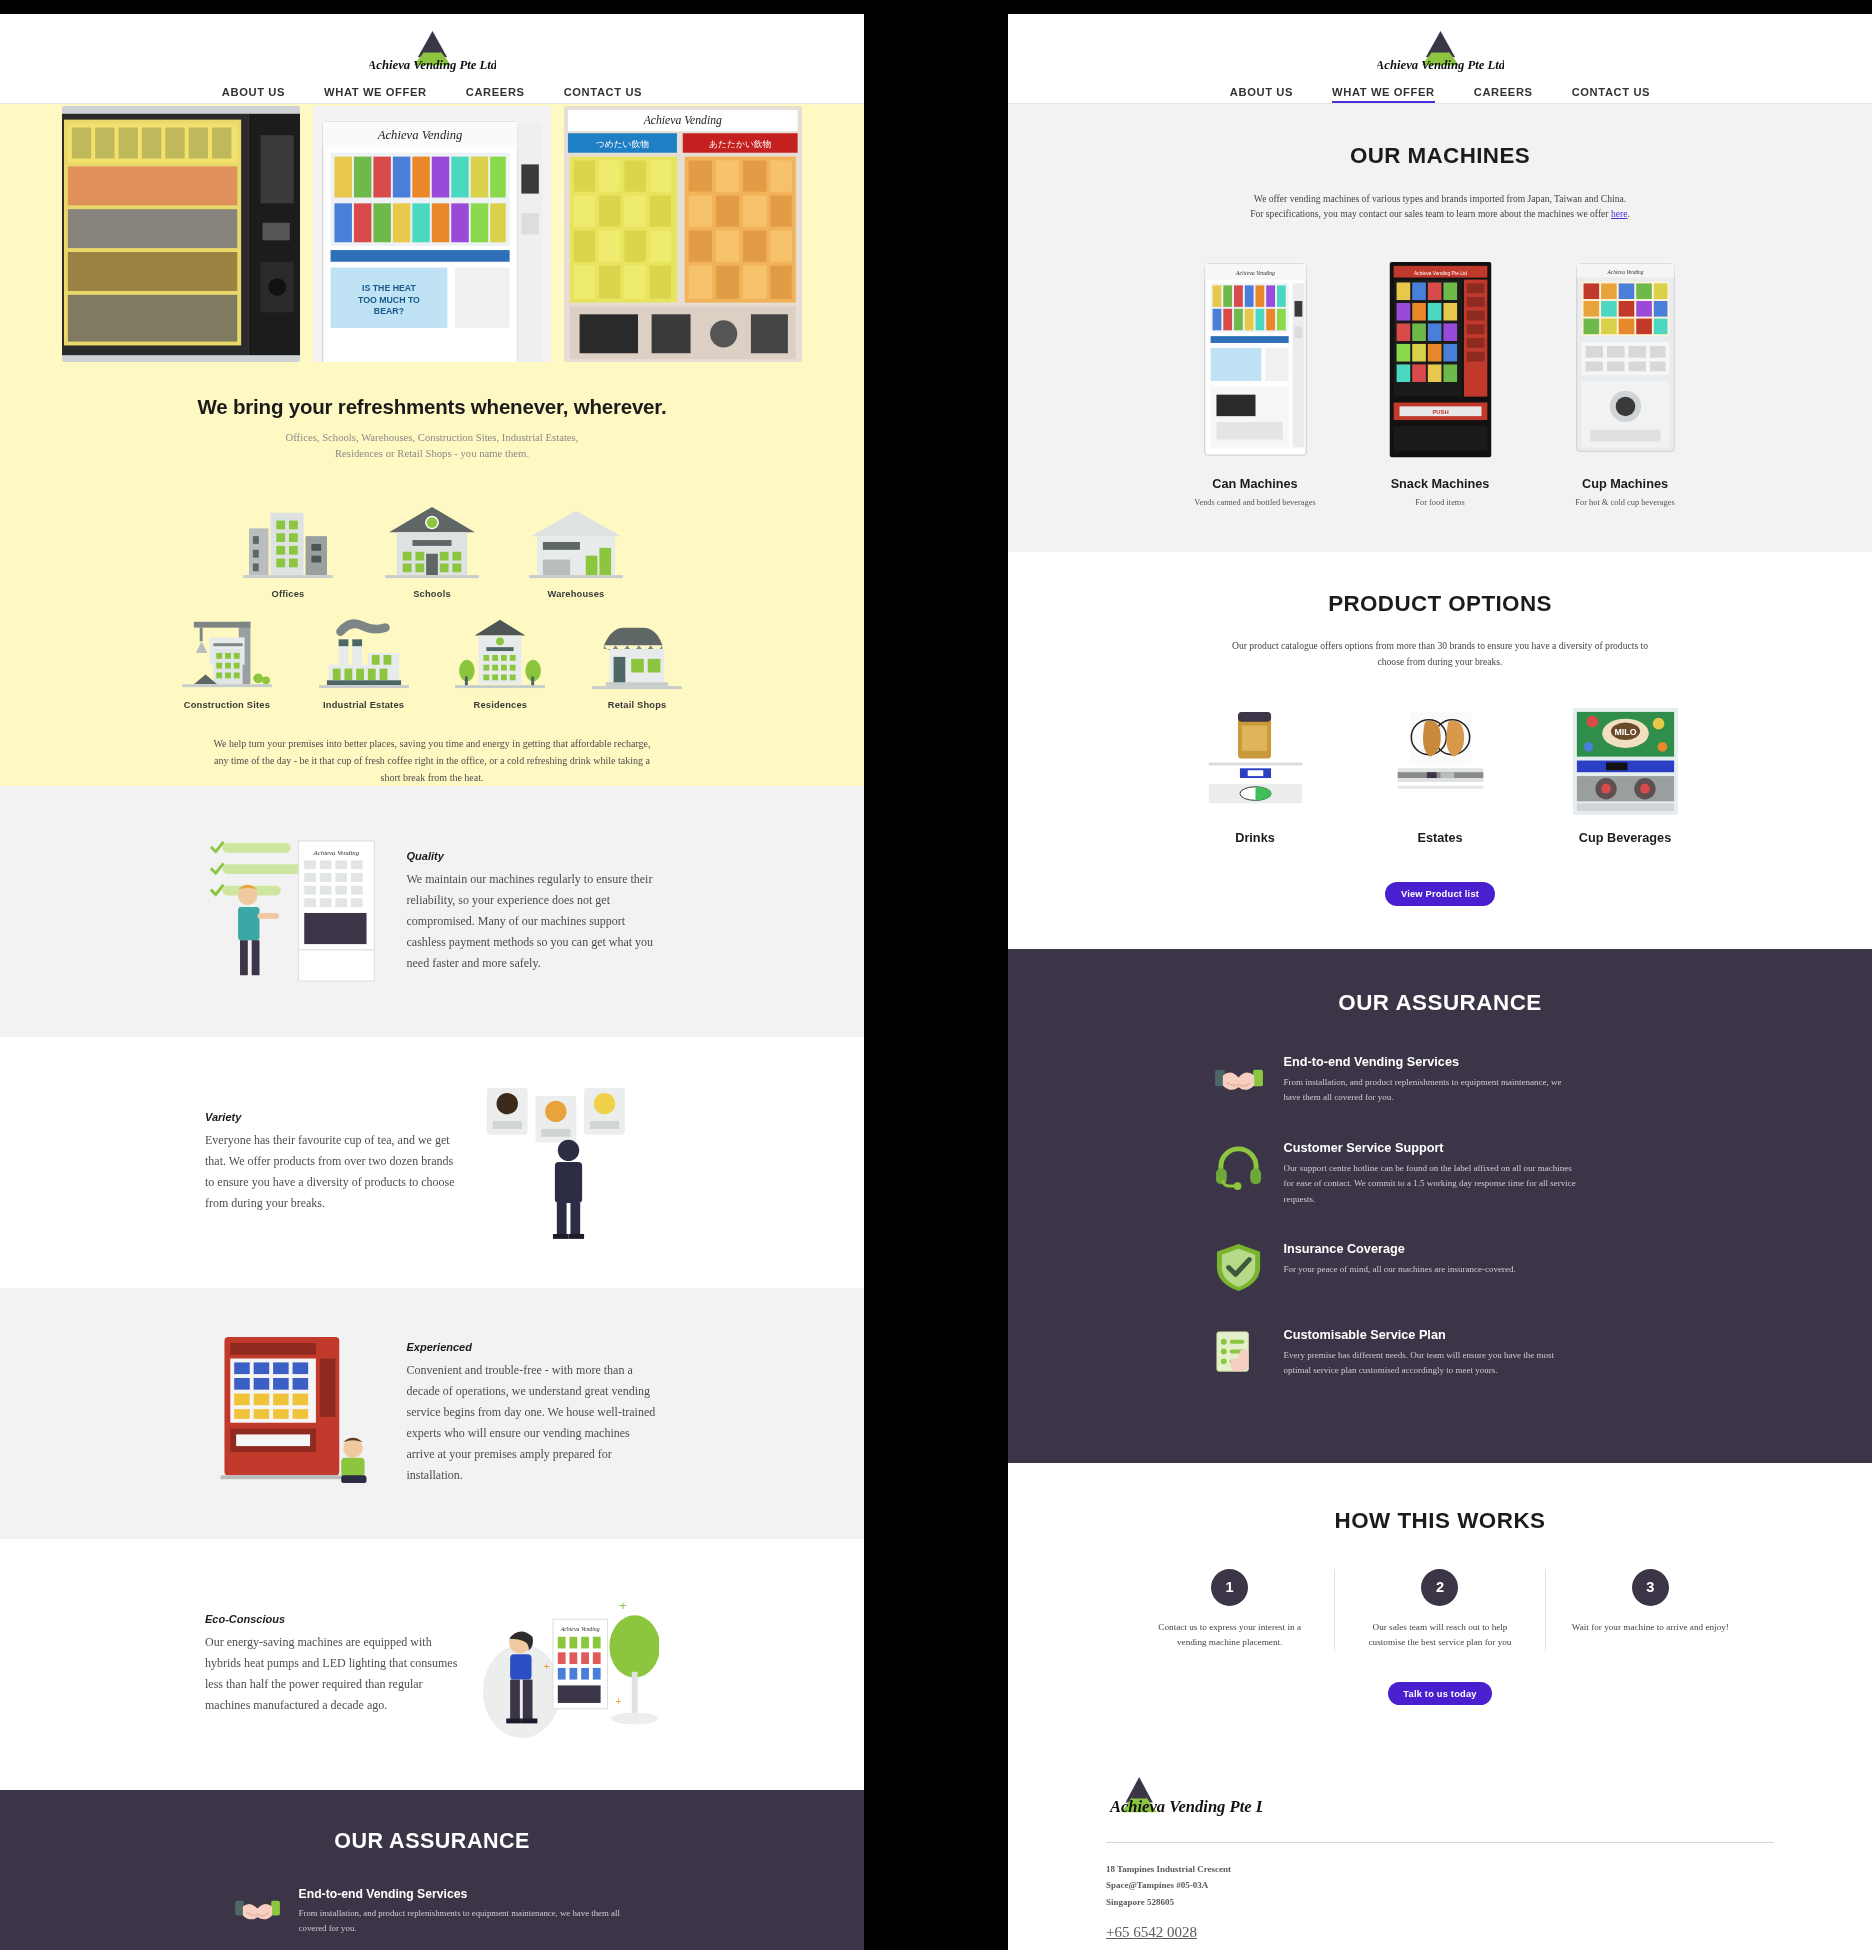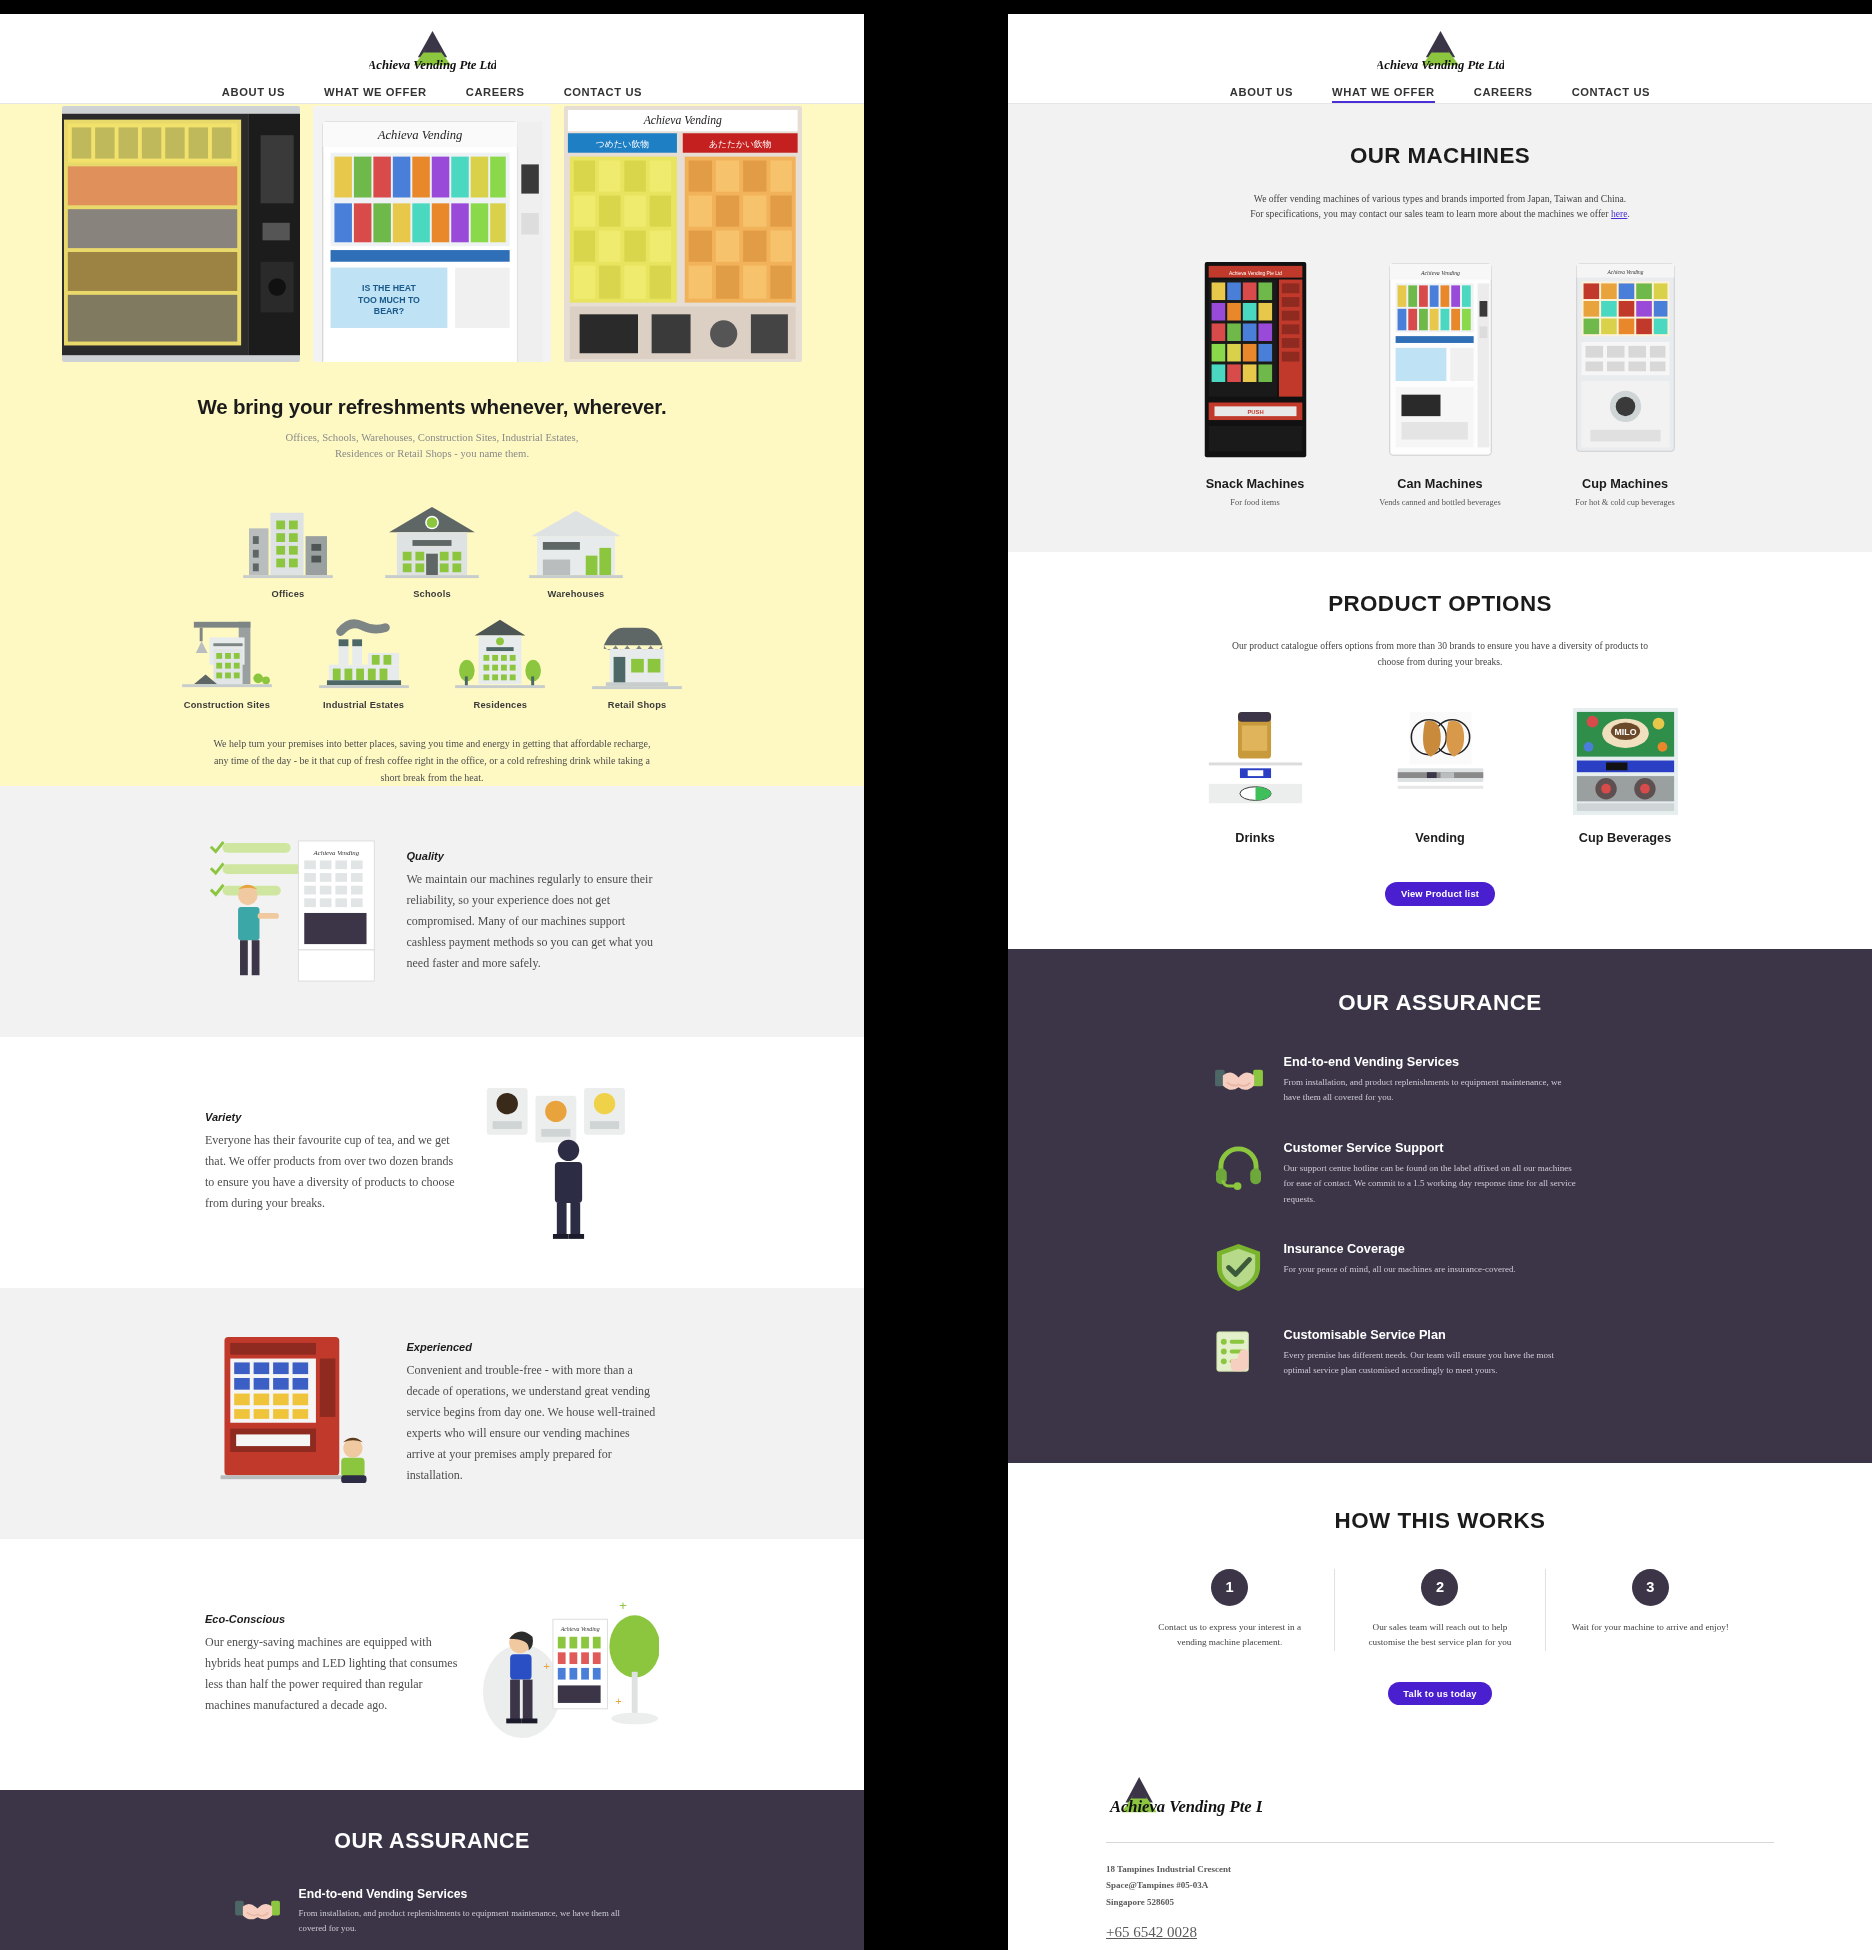--- a/index.html
+++ b/index.html
@@ -709,20 +709,59 @@
       <div class="sec-p">
         <div>We offer vending machines of various types and brands imported from Japan, Taiwan and China.</div>
         <div><span>For specifications, you may contact our sales team to learn more about the machines we offer </span><a href="#">here</a><span>.</span></div>
       </div>
       <div class="cards">
 
         <div class="card">
           <div class="card-img">
             <svg width="121" height="207" viewBox="0 0 124 212">
               <rect width="124" height="212" fill="#f2f2f2"></rect>
+              <rect x="10" y="6" width="104" height="196" rx="3" fill="#fdfdfd" stroke="#ccc"></rect>
+              <rect x="10" y="6" width="104" height="16" fill="#f7f7f7"></rect>
+              <text x="62" y="17" font-family="Liberation Serif, serif" font-size="6" font-style="italic" fill="#333" text-anchor="middle">Achieva Vending</text>
+              <rect x="16" y="26" width="80" height="50" fill="#eef2f4"></rect>
+              <g>
+                <rect x="18" y="28" width="9" height="22" fill="#e8c84a"></rect>
+                  <rect x="29" y="28" width="9" height="22" fill="#6fb84a"></rect>
+                <rect x="40" y="28" width="9" height="22" fill="#d94b4b"></rect>
+                  <rect x="51" y="28" width="9" height="22" fill="#4a7fd9"></rect>
+                <rect x="62" y="28" width="9" height="22" fill="#e8882a"></rect>
+                  <rect x="73" y="28" width="9" height="22" fill="#9a4ad9"></rect>
+                <rect x="84" y="28" width="9" height="22" fill="#4ad9c0"></rect>
+                <rect x="18" y="52" width="9" height="22" fill="#4a7fd9"></rect>
+                  <rect x="29" y="52" width="9" height="22" fill="#d94b4b"></rect>
+                <rect x="40" y="52" width="9" height="22" fill="#6fb84a"></rect>
+                  <rect x="51" y="52" width="9" height="22" fill="#e8c84a"></rect>
+                <rect x="62" y="52" width="9" height="22" fill="#4ad9c0"></rect>
+                  <rect x="73" y="52" width="9" height="22" fill="#e8882a"></rect>
+                <rect x="84" y="52" width="9" height="22" fill="#8ad94a"></rect>
+              </g>
+              <rect x="16" y="80" width="80" height="7" fill="#2e6fb7"></rect>
+              <rect x="16" y="92" width="52" height="34" fill="#bfe2f5"></rect>
+              <rect x="72" y="92" width="24" height="34" fill="#f0f0f0"></rect>
+              <rect x="16" y="132" width="80" height="62" fill="#f6f6f6"></rect>
+              <rect x="22" y="140" width="40" height="22" fill="#2a2a2a"></rect>
+              <rect x="22" y="168" width="68" height="18" fill="#e4e4e4"></rect>
+              <rect x="100" y="26" width="12" height="168" fill="#ececec"></rect>
+              <rect x="102" y="44" width="8" height="16" fill="#3a3a3a"></rect>
+              <rect x="102" y="70" width="8" height="12" fill="#dcdcdc"></rect>
+            </svg>
+          </div>
+          <div class="card-t">Can Machines</div>
+          <div class="card-s">Vends canned and bottled beverages</div>
+        </div>
+
+        <div class="card">
+          <div class="card-img">
+            <svg width="121" height="207" viewBox="0 0 124 212">
+              <rect width="124" height="212" fill="#f2f2f2"></rect>
               <rect x="10" y="4" width="104" height="200" rx="2" fill="#111"></rect>
               <rect x="14" y="8" width="96" height="12" fill="#c0392b"></rect>
               <text x="62" y="17" font-family="Liberation Sans, sans-serif" font-size="5" fill="#fff" text-anchor="middle">Achieva Vending Pte Ltd</text>
               <rect x="14" y="22" width="70" height="120" fill="#1a1a1a"></rect>
               <g>
                 <rect x="17" y="25" width="14" height="18" fill="#e8c84a"></rect>
                   <rect x="33" y="25" width="14" height="18" fill="#4a7fd9"></rect>
                 <rect x="49" y="25" width="14" height="18" fill="#d94b4b"></rect>
                   <rect x="65" y="25" width="14" height="18" fill="#6fb84a"></rect>
                 <rect x="17" y="46" width="14" height="18" fill="#9a4ad9"></rect>
@@ -752,59 +791,20 @@
                   <rect x="89" y="96" width="18" height="10"></rect>
               </g>
               <rect x="14" y="148" width="96" height="18" fill="#c0392b"></rect>
               <rect x="20" y="152" width="84" height="10" fill="#e8e8e8"></rect>
               <text x="62" y="160" font-family="Liberation Sans, sans-serif" font-size="6" font-weight="700" fill="#c0392b" text-anchor="middle">PUSH</text>
               <rect x="14" y="172" width="96" height="26" fill="#1a1a1a"></rect>
             </svg>
           </div>
           <div class="card-t">Snack Machines</div>
           <div class="card-s">For food items</div>
-        </div>
-
-        <div class="card">
-          <div class="card-img">
-            <svg width="121" height="207" viewBox="0 0 124 212">
-              <rect width="124" height="212" fill="#f2f2f2"></rect>
-              <rect x="10" y="6" width="104" height="196" rx="3" fill="#fdfdfd" stroke="#ccc"></rect>
-              <rect x="10" y="6" width="104" height="16" fill="#f7f7f7"></rect>
-              <text x="62" y="17" font-family="Liberation Serif, serif" font-size="6" font-style="italic" fill="#333" text-anchor="middle">Achieva Vending</text>
-              <rect x="16" y="26" width="80" height="50" fill="#eef2f4"></rect>
-              <g>
-                <rect x="18" y="28" width="9" height="22" fill="#e8c84a"></rect>
-                  <rect x="29" y="28" width="9" height="22" fill="#6fb84a"></rect>
-                <rect x="40" y="28" width="9" height="22" fill="#d94b4b"></rect>
-                  <rect x="51" y="28" width="9" height="22" fill="#4a7fd9"></rect>
-                <rect x="62" y="28" width="9" height="22" fill="#e8882a"></rect>
-                  <rect x="73" y="28" width="9" height="22" fill="#9a4ad9"></rect>
-                <rect x="84" y="28" width="9" height="22" fill="#4ad9c0"></rect>
-                <rect x="18" y="52" width="9" height="22" fill="#4a7fd9"></rect>
-                  <rect x="29" y="52" width="9" height="22" fill="#d94b4b"></rect>
-                <rect x="40" y="52" width="9" height="22" fill="#6fb84a"></rect>
-                  <rect x="51" y="52" width="9" height="22" fill="#e8c84a"></rect>
-                <rect x="62" y="52" width="9" height="22" fill="#4ad9c0"></rect>
-                  <rect x="73" y="52" width="9" height="22" fill="#e8882a"></rect>
-                <rect x="84" y="52" width="9" height="22" fill="#8ad94a"></rect>
-              </g>
-              <rect x="16" y="80" width="80" height="7" fill="#2e6fb7"></rect>
-              <rect x="16" y="92" width="52" height="34" fill="#bfe2f5"></rect>
-              <rect x="72" y="92" width="24" height="34" fill="#f0f0f0"></rect>
-              <rect x="16" y="132" width="80" height="62" fill="#f6f6f6"></rect>
-              <rect x="22" y="140" width="40" height="22" fill="#2a2a2a"></rect>
-              <rect x="22" y="168" width="68" height="18" fill="#e4e4e4"></rect>
-              <rect x="100" y="26" width="12" height="168" fill="#ececec"></rect>
-              <rect x="102" y="44" width="8" height="16" fill="#3a3a3a"></rect>
-              <rect x="102" y="70" width="8" height="12" fill="#dcdcdc"></rect>
-            </svg>
-          </div>
-          <div class="card-t">Can Machines</div>
-          <div class="card-s">Vends canned and bottled beverages</div>
         </div>
 
         <div class="card">
           <div class="card-img">
             <svg width="121" height="207" viewBox="0 0 124 212">
               <rect width="124" height="212" fill="#f2f2f2"></rect>
               <rect x="12" y="6" width="100" height="192" rx="3" fill="#e9ecef" stroke="#ccc"></rect>
               <rect x="12" y="6" width="100" height="14" fill="#f5f5f5"></rect>
               <text x="62" y="16" font-family="Liberation Serif, serif" font-size="5.5" font-style="italic" fill="#333" text-anchor="middle">Achieva Vending</text>
               <rect x="17" y="24" width="90" height="56" fill="#fdf2d8"></rect>
@@ -881,21 +881,21 @@
               <circle cx="66" cy="30" r="18" fill="none" stroke="#222" stroke-width="1.6"></circle>
               <path d="M38 14 q14 -4 16 12 q2 18 -10 24 q-12 -6 -6 -36 z" fill="#c98a3c"></path>
               <path d="M62 14 q14 -4 16 12 q2 18 -10 24 q-12 -6 -6 -36 z" fill="#d8994a"></path>
               <rect x="10" y="62" width="88" height="14" fill="#dfe2e2"></rect>
               <rect x="10" y="66" width="88" height="6" fill="#8a8a8a"></rect>
               <rect x="40" y="66" width="10" height="6" fill="#3b3547"></rect>
               <rect x="54" y="66" width="14" height="6" fill="#b9bdbd"></rect>
               <rect x="10" y="80" width="88" height="3" fill="#e6e6e6"></rect>
             </svg>
           </div>
-          <div class="card-t">Vending</div>
+          <div class="card-t">Estates</div>
         </div>
 
         <div class="card">
           <div class="card-img small">
             <svg width="105" height="107" viewBox="0 0 108 110">
               <rect width="108" height="110" fill="#e6eef0"></rect>
               <rect x="4" y="4" width="100" height="46" fill="#2f8f4a"></rect>
               <ellipse cx="54" cy="26" rx="24" ry="15" fill="#f0e0c0"></ellipse>
               <ellipse cx="54" cy="24" rx="15" ry="9" fill="#6b4a2a"></ellipse>
               <text x="54" y="28" font-family="Liberation Sans, sans-serif" font-size="9" font-weight="700" fill="#fff" text-anchor="middle">MILO</text>

